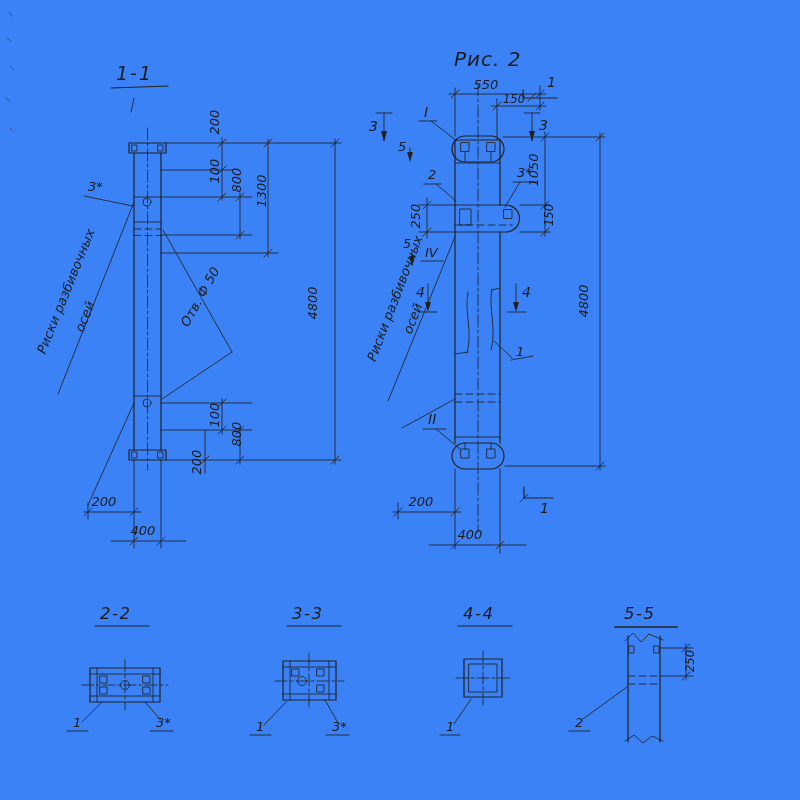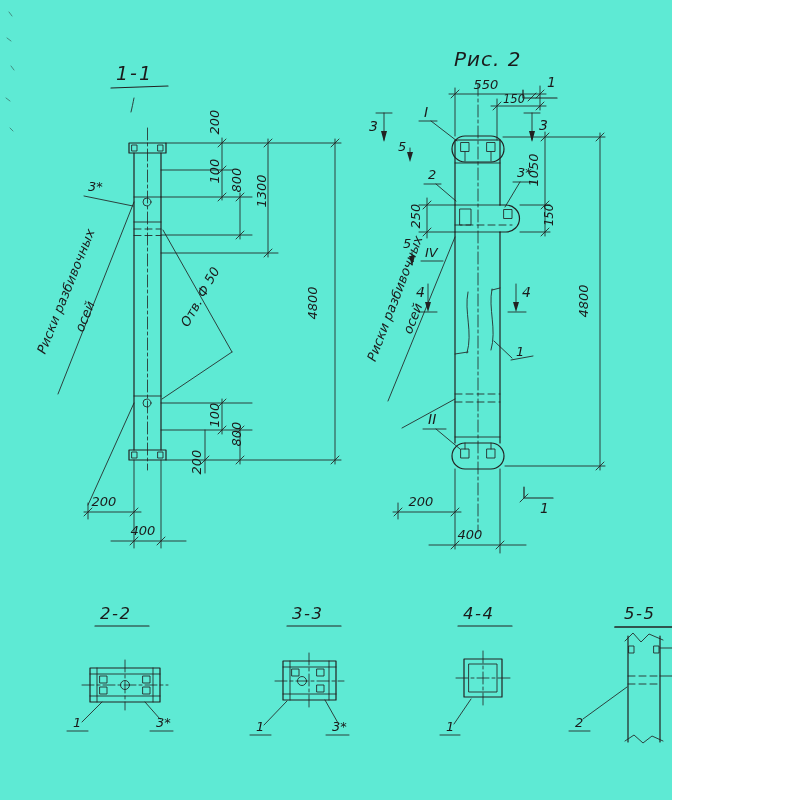--- a/index.html
+++ b/index.html
@@ -1,16 +1,16 @@
 <!DOCTYPE html>
 <html><head>
 <meta charset="utf-8">
 <style>
   html,body{margin:0;padding:0;background:#ffffff;}
-  .sheet{width:672px;height:800px;background:#5eead4;position:relative;overflow:hidden;}
+  .sheet{width:800px;height:800px;background:#3b82f6;position:relative;overflow:hidden;}
   svg{display:block;}
   .ln{stroke:#222;stroke-width:1.2;fill:none;stroke-linecap:round;stroke-linejoin:round;}
   .thin{stroke-width:0.85;}
   .dash{stroke-dasharray:7 4;}
   .dd{stroke-dasharray:12 3 3 3;stroke-width:0.8;}
   .arr{fill:#222;stroke:none;}
   text{font-family:"DejaVu Sans",sans-serif;font-style:italic;fill:#1b1b1b;}
   .t20{font-size:20px;letter-spacing:1px;}
   .t19{font-size:19px;letter-spacing:2px;}
   .t16{font-size:16.5px;letter-spacing:1.5px;}

